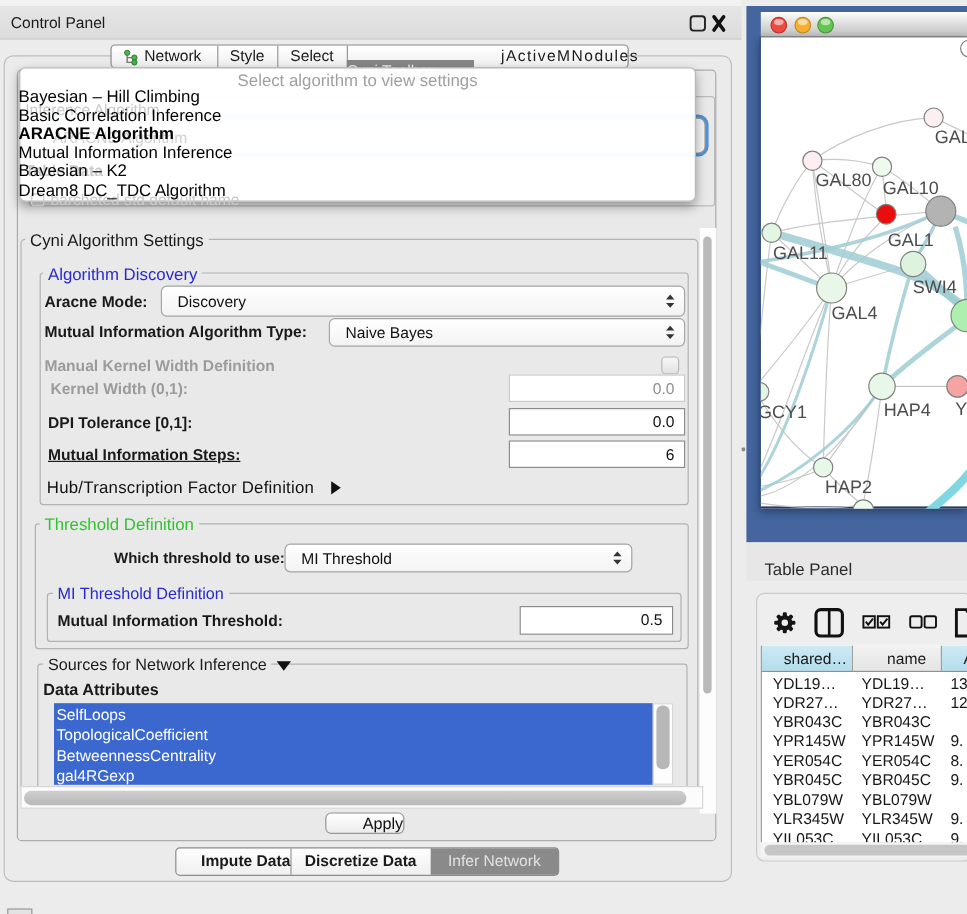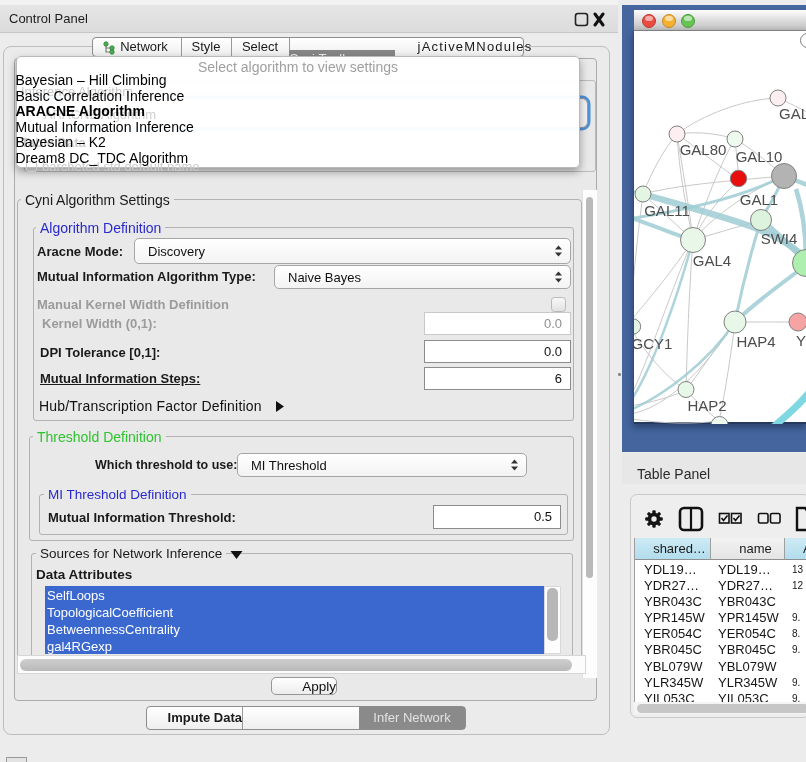--- a/index.html
+++ b/index.html
@@ -51,21 +51,21 @@
   <div class="abs" style="left:302px;top:0;width:128px;height:27px;text-align:center;line-height:18px;letter-spacing:1.2px;padding-left:16px;">jActiveMNodules</div>
 </div>
 
 <div class="abs" style="left:582px;top:190px;width:15px;height:488px;background:#fdfdfd;border-left:1px solid #e2e2e2;box-sizing:border-box;"></div>
 <div class="abs" style="left:585.5px;top:197px;width:7px;height:381px;background:#b9b9b9;border-radius:3.5px;"></div>
 
 <div class="gbox" style="left:17px;top:199px;width:565px;height:470px;border-radius:4px;"></div>
 <div class="gtitle" style="left:21px;top:192px;">Cyni Algorithm Settings</div>
 
 <div class="gbox" style="left:33px;top:227px;width:541px;height:194px;"></div>
-<div class="gtitle" style="left:36px;top:220px;color:#2929cc;">Algorithm Definition</div>
+<div class="gtitle" style="left:36px;top:220px;color:#2929cc;">Algorithm Discovery</div>
 
 <div class="lbl" style="left:37px;top:244px;">Aracne Mode:</div>
 <div class="combo" style="left:134px;top:238px;width:437px;height:26px;">
     <div class="ct">Discovery</div>
   <svg width="9" height="12" viewBox="0 0 9 12">
       <path d="M4.5 0.5 L8 4.5 L1 4.5 Z M4.5 11.5 L8 7.5 L1 7.5 Z" fill="#333"></path>
     </svg>
   </div>
 
 <div class="lbl" style="left:37px;top:269px;">Mutual Information Algorithm Type:</div>
@@ -127,20 +127,21 @@
 <div class="abs" style="left:544px;top:586px;width:17px;height:68px;background:#fdfdfd;border:1px solid #d8d8d8;box-sizing:border-box;"></div>
 <div class="abs" style="left:547px;top:588px;width:11px;height:53px;background:#b7b7b7;border-radius:5px;"></div>
 
 <div class="abs" style="left:17px;top:655px;width:569px;height:19px;background:#fcfcfc;border:1px solid #d6d6d6;box-sizing:border-box;"></div>
 <div class="abs" style="left:20px;top:658.5px;width:552px;height:12px;background:linear-gradient(#cecece,#b9b9b9);border-radius:6px;"></div>
 
 <div class="abs" style="left:271px;top:677px;width:66px;height:18px;background:linear-gradient(#ffffff,#ececec);border:1px solid #979797;border-radius:5px;box-sizing:border-box;text-align:right;line-height:17px;font-size:13.5px;color:#111;">Apply</div>
 
 <div class="abs" style="left:146px;top:706px;width:320px;height:24px;background:linear-gradient(#ffffff,#efefef);border:1px solid #8d8d8d;border-radius:4px;box-sizing:border-box;font-size:13px;font-weight:bold;color:#1a1a1a;">
   <div class="abs" style="left:0;top:0;width:95px;height:22px;border-right:1px solid #989898;text-align:right;line-height:22px;">Impute Data</div>
+  <div class="abs" style="left:95px;top:0;width:117px;height:22px;border-right:1px solid #989898;text-align:center;line-height:22px;">Discretize Data</div>
   <div class="abs" style="left:212px;top:0;width:106px;height:22px;background:#8a8a8a;color:#e2e2e2;text-align:center;line-height:22px;font-weight:normal;">Infer Network</div>
 </div>
 
 <div class="abs" style="left:6px;top:757px;width:19px;height:20px;background:#e3e3e3;border:1px solid #9a9a9a;"></div>
 
 <div class="abs" style="left:16px;top:56px;width:564px;height:112px;background:rgba(255,255,255,0.97);border:1px solid #b9b9b9;border-radius:5px;box-shadow:0 4px 9px rgba(0,0,0,0.35);box-sizing:border-box;"></div>
 <div class="abs" style="left:21px;top:84px;font-size:13px;color:#c9c9c9;">Inference Algorithm</div>
 <div class="abs" style="left:44px;top:107px;font-size:13px;color:#d0d0d0;">ARACNE Algorithm</div>
 <div class="abs" style="left:21px;top:134.5px;font-size:13px;color:#cbcbcb;font-weight:bold;">Table Data</div>
 <div class="abs" style="left:26px;top:161px;width:9px;height:9px;border:1px solid #c9c9c9;border-radius:2px;"></div>
@@ -270,17 +271,17 @@
   </g>
   <path d="M163 3 L171 3 L175 8 L175 25 L163 25 Z" fill="none" stroke="#111" stroke-width="2.4"></path>
 </svg>
 
 <div class="abs" style="left:634px;top:538px;width:188px;height:164px;background:#fff;overflow:hidden;border-left:1px solid #9e9e9e;box-sizing:border-box;">
   <div class="abs" style="left:0;top:0;width:76px;height:22px;background:linear-gradient(#cdeaf4,#b2dded);border-right:1px solid #9e9e9e;border-bottom:1px solid #8f8f8f;box-sizing:border-box;text-align:center;text-indent:14px;line-height:21px;font-size:13px;color:#1a1a1a;">shared…</div>
   <div class="abs" style="left:76px;top:0;width:74px;height:22px;background:linear-gradient(#f2f2f2,#e4e4e4);border-right:1px solid #9e9e9e;border-bottom:1px solid #8f8f8f;box-sizing:border-box;text-align:center;text-indent:16px;line-height:21px;font-size:13px;color:#1a1a1a;">name</div>
   <div class="abs" style="left:150px;top:0;width:60px;height:22px;background:linear-gradient(#cdeaf4,#b2dded);border-bottom:1px solid #8f8f8f;box-sizing:border-box;line-height:21px;font-size:13px;color:#1a1a1a;padding-left:18px;">A</div>
   <div class="abs" style="left:9px;top:24px;font-size:13px;color:#161616;line-height:16.1px;">YDL19…<br>YDR27…<br>YBR043C<br>YPR145W<br>YER054C<br>YBR045C<br>YBL079W<br>YLR345W<br>YIL053C</div>
   <div class="abs" style="left:83px;top:24px;font-size:13px;color:#161616;line-height:16.1px;">YDL19…<br>YDR27…<br>YBR043C<br>YPR145W<br>YER054C<br>YBR045C<br>YBL079W<br>YLR345W<br>YIL053C</div>
-  <div class="abs" style="left:157px;top:24px;font-size:10px;color:#161616;line-height:16.1px;">13<br>12<br><br>9.<br>8.<br>9.<br><br>9.<br>9.</div>
+  <div class="abs" style="left:157px;top:24px;font-size:13px;color:#161616;line-height:16.1px;">13<br>12<br><br>9.<br>8.<br>9.<br><br>9.<br>9.</div>
 </div>
 
 <div class="abs" style="left:634px;top:702px;width:172px;height:12px;background:#f4f4f4;"></div>
 <div class="abs" style="left:637px;top:703.5px;width:172px;height:9px;background:#c6c6c6;border-radius:4.5px;"></div>
 
 </body></html>

